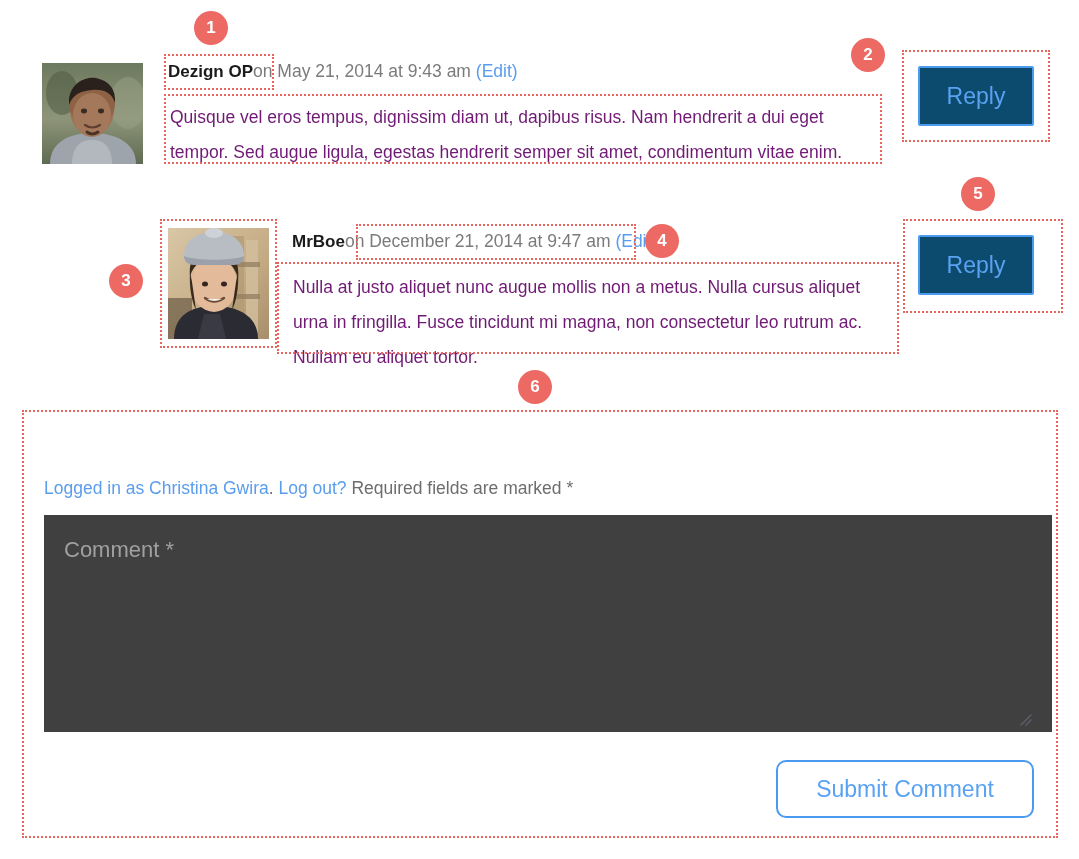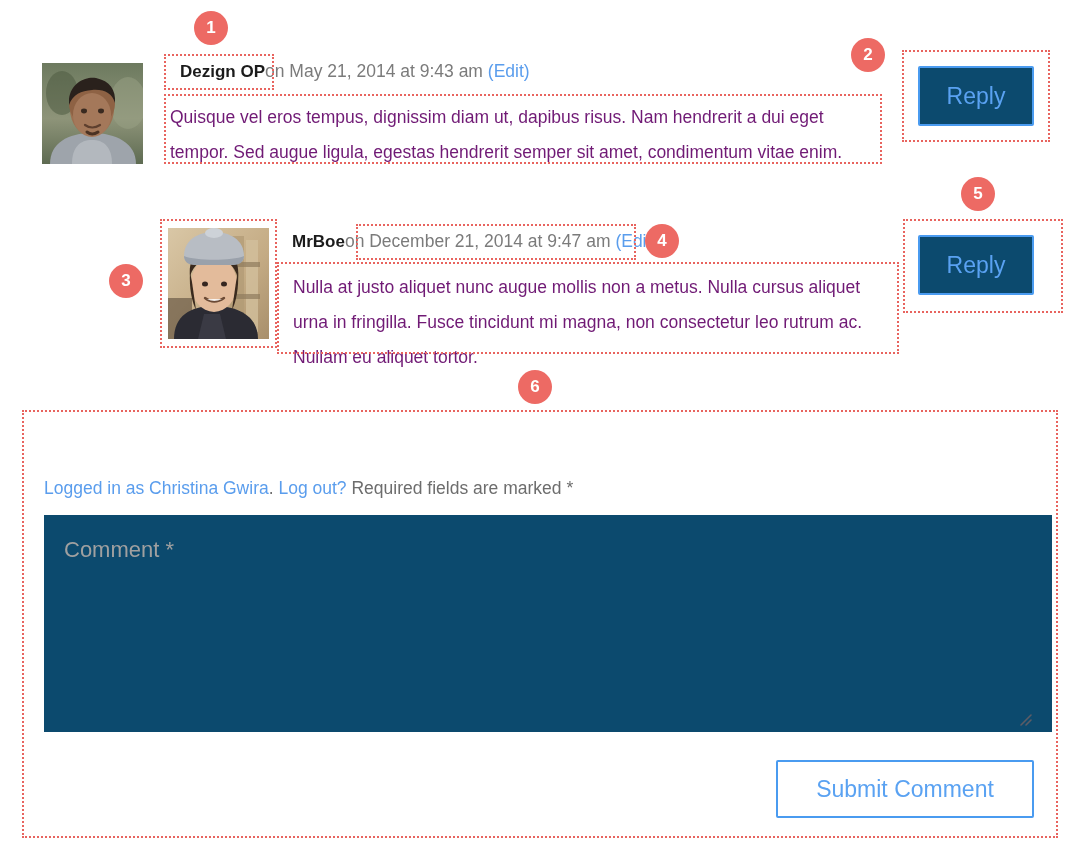--- a/index.html
+++ b/index.html
@@ -127,21 +127,21 @@
     color: #5a9ded;
     text-decoration: none;
   }
   #comment-textarea {
     position: absolute;
     left: 22px;
     top: 105px;
     width: 1008px;
     height: 217px;
     box-sizing: border-box;
-    background: #0c4a6e;
+    background: #404040;
     border: none;
     outline: none;
     resize: none;
     font-family: "Liberation Sans", sans-serif;
     font-size: 22px;
     color: #9a9a9a;
     padding: 22px 20px;
     overflow: hidden;
   }
   #comment-textarea::placeholder { color: #a0a0a0; opacity: 1; }
@@ -160,21 +160,21 @@
     top: 350px;
     width: 258px;
     height: 58px;
     box-sizing: border-box;
     border: 2px solid #4a9bf0;
     background: #ffffff;
     color: #5aa2f2;
     font-family: "Liberation Sans", sans-serif;
     font-size: 23px;
     cursor: pointer;
-    border-radius: 2px;
+    border-radius: 10px;
   }
 </style>
 </head>
 <body>
 
 <div id="page">
 
   <div class="comment">
 
     <div class="avatar" style="left:42px; top:63px; width:101px; height:101px;">
@@ -195,21 +195,21 @@
         <ellipse cx="50" cy="41" rx="23" ry="22" fill="#8e6244"></ellipse>
         <path d="M27 36 C29 19 45 13 54 15 C68 18 74 27 73 40 C70 30 62 26 50 27 C39 28 31 31 27 42 Z" fill="#2a211c"></path>
         <ellipse cx="50" cy="52" rx="19" ry="22" fill="#a4785a"></ellipse>
         <ellipse cx="42" cy="48" rx="3" ry="2.4" fill="#3a2a20"></ellipse>
         <ellipse cx="59" cy="48" rx="3" ry="2.4" fill="#3a2a20"></ellipse>
         <path d="M43 62 Q50 67 58 62" stroke="#5e3f2e" stroke-width="2.2" fill="none" stroke-linecap="round"></path>
         <path d="M45 69 Q50 73 56 69" stroke="#4a3224" stroke-width="3" fill="none" stroke-linecap="round"></path>
       </svg>
     </div>
 
-    <div class="meta" style="left:180px; top:60px;text-align:center;">
+    <div class="meta" style="left:168px; top:60px;text-align:center;">
       <span class="author">Dezign OP</span><span class="meta-date">on May 21, 2014 at 9:43 am</span>
       <a class="edit-link" href="#">(Edit)</a>
     </div>
 
     <div class="body-text" style="left:170px; top:100px; width:712px;">Quisque vel eros tempus, dignissim diam ut, dapibus risus. Nam hendrerit a dui eget tempor. Sed augue ligula, egestas hendrerit semper sit amet, condimentum vitae enim.</div>
 
     <button class="reply-btn" style="left:918px; top:66px; width:116px; height:60px;">Reply</button>
   </div>
 
   <div class="comment">

